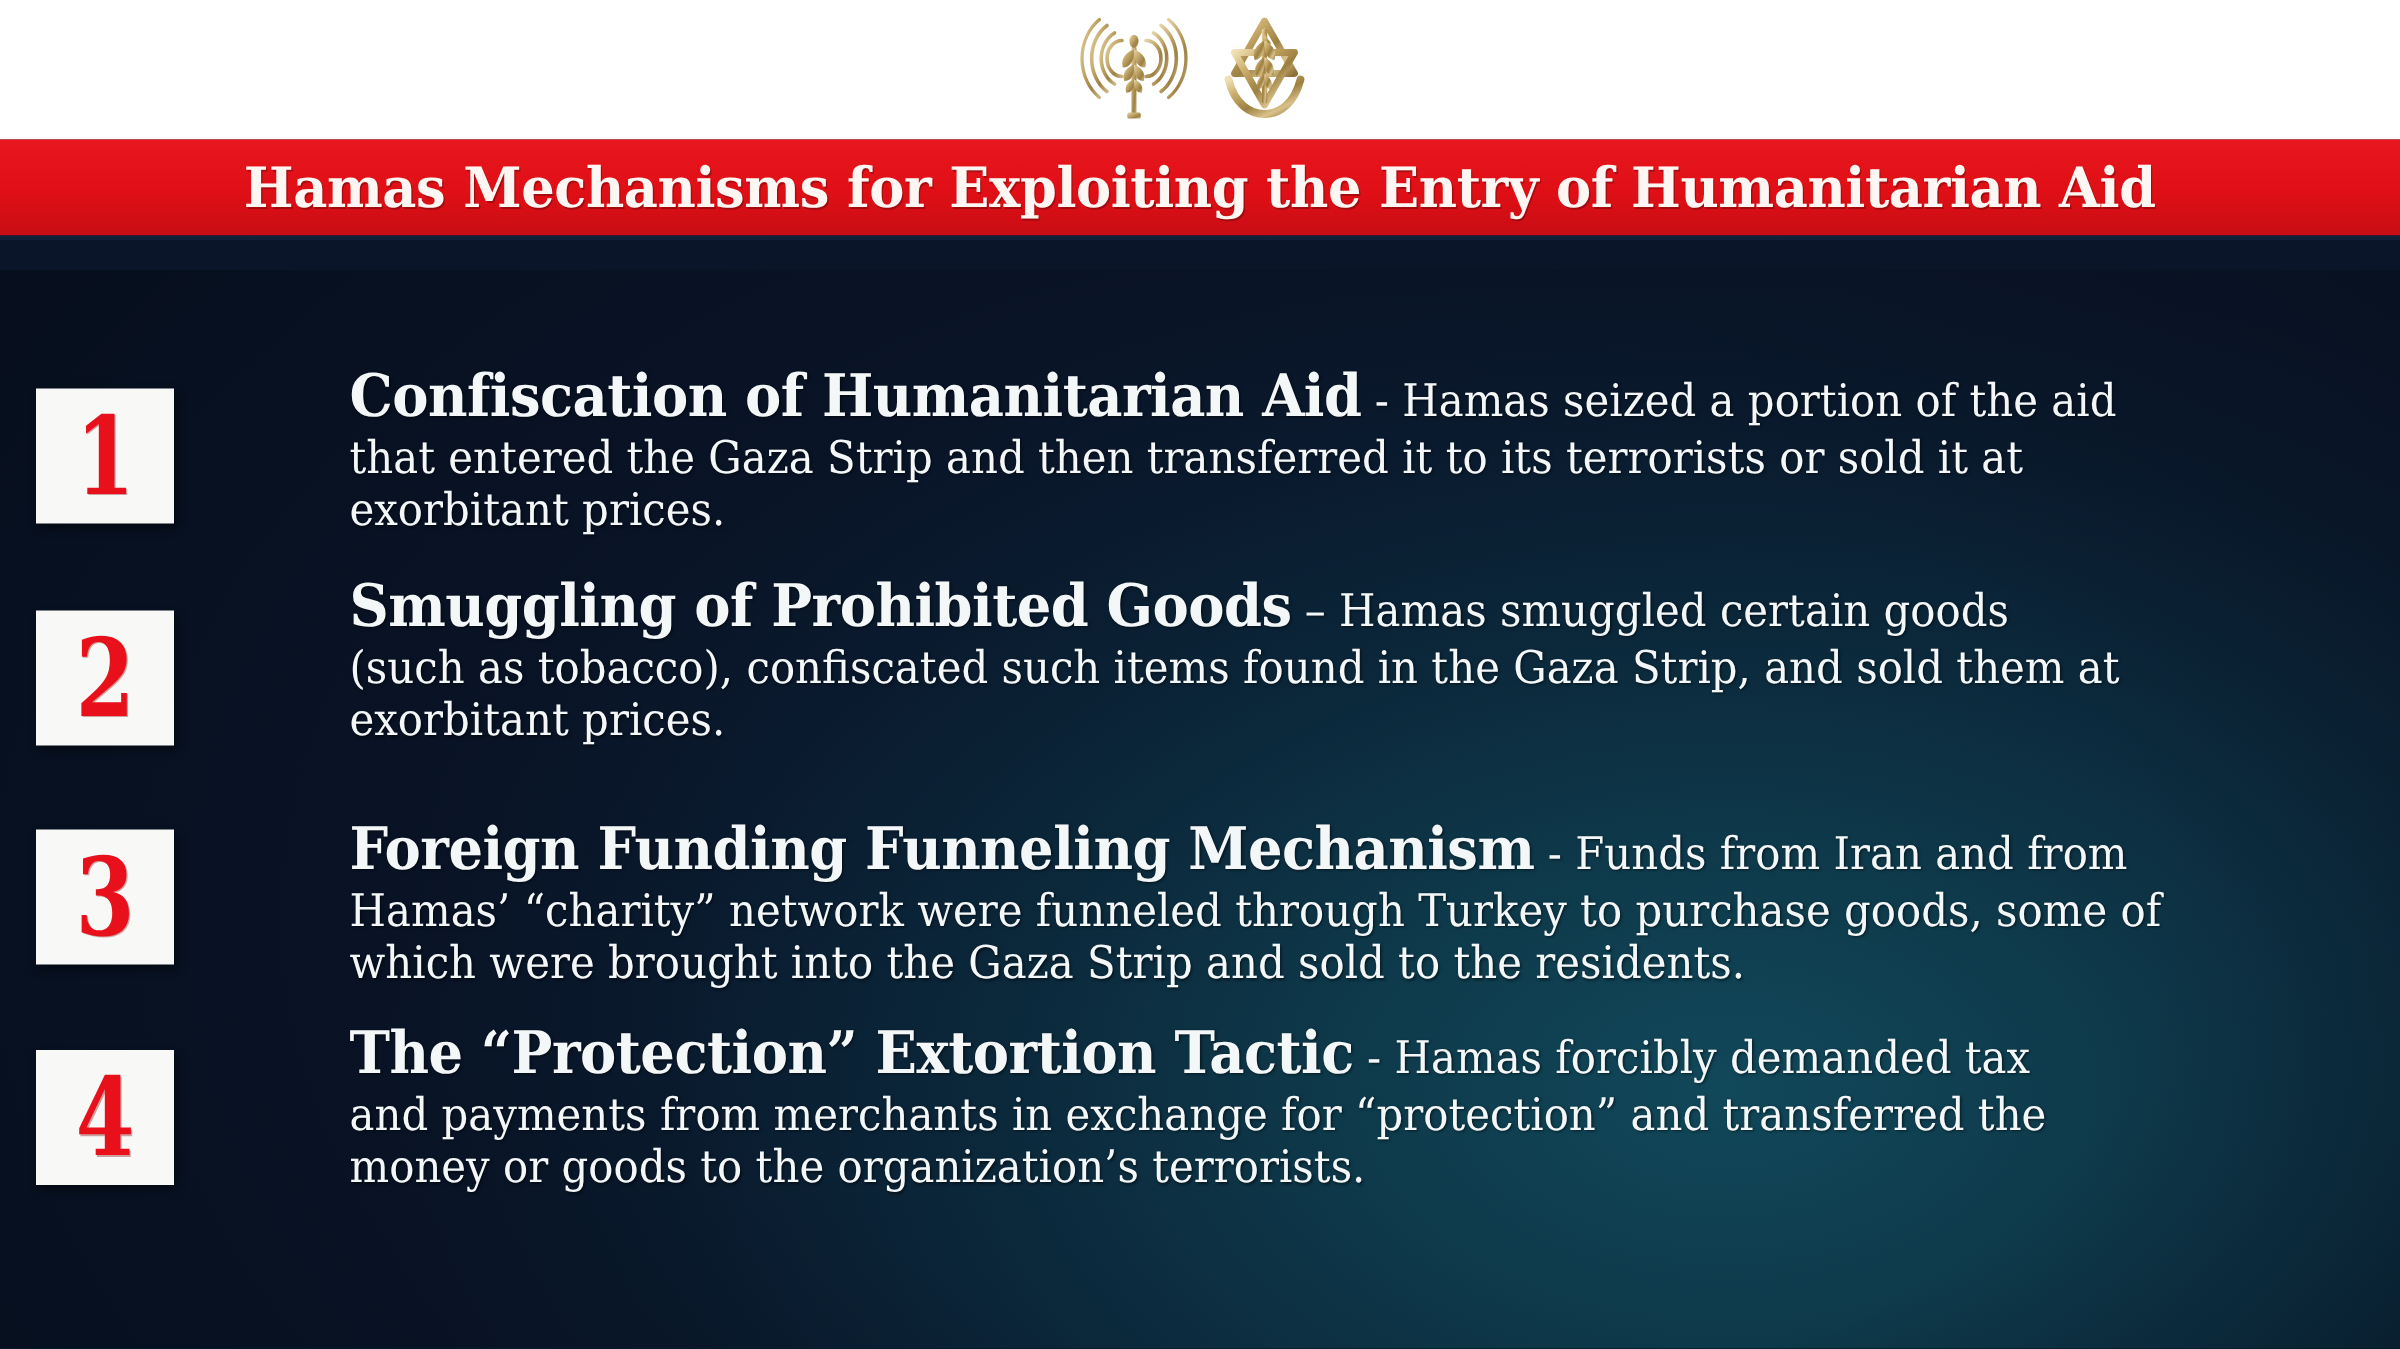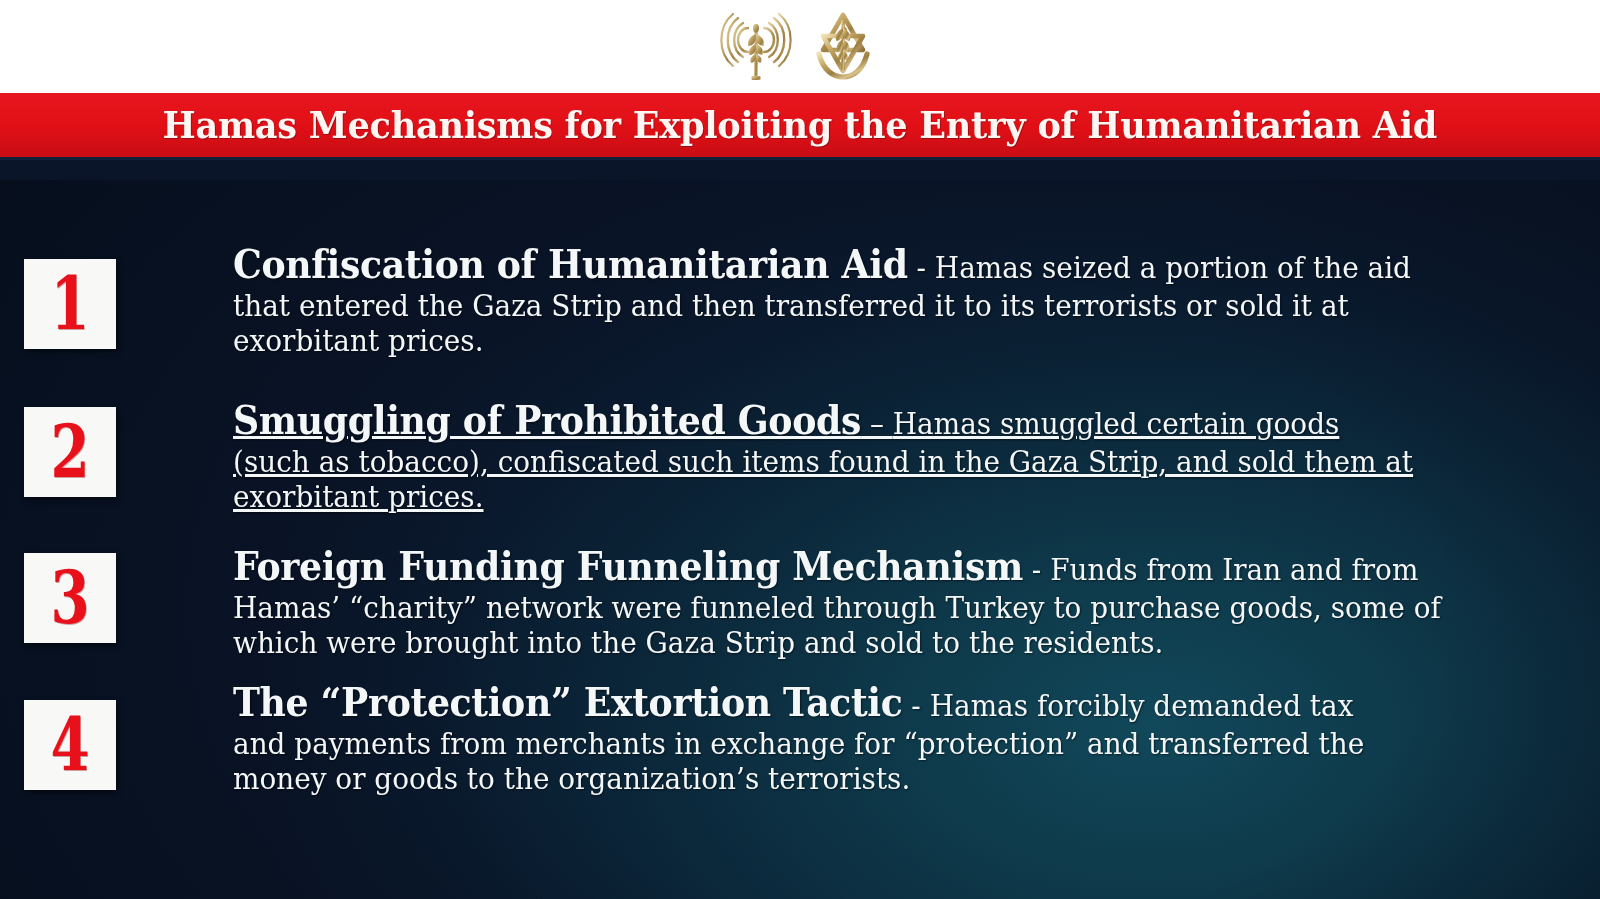--- a/index.html
+++ b/index.html
@@ -111,21 +111,21 @@
     font-weight: bold;
     font-size: 39px;
     letter-spacing: -0.4px;
   }
 
   
   #item-1 .badge { left: 24px; top: 79px; }
   #item-1 .text-col { top: 62px; width: 1300px; }
 
   #item-2 .badge { left: 24px; top: 227px; }
-  #item-2 .text-col { top: 218px; width: 1270px; text-decoration: underline; }
+  #item-2 .text-col { top: 202px; width: 1270px; }
 
   #item-3 .badge { left: 24px; top: 373px; }
   #item-3 .text-col { top: 364px; width: 1320px; }
 
   #item-4 .badge { left: 24px; top: 520px; }
   #item-4 .text-col { top: 500px; width: 1260px; }
 </style>
 </head>
 <body>
 

